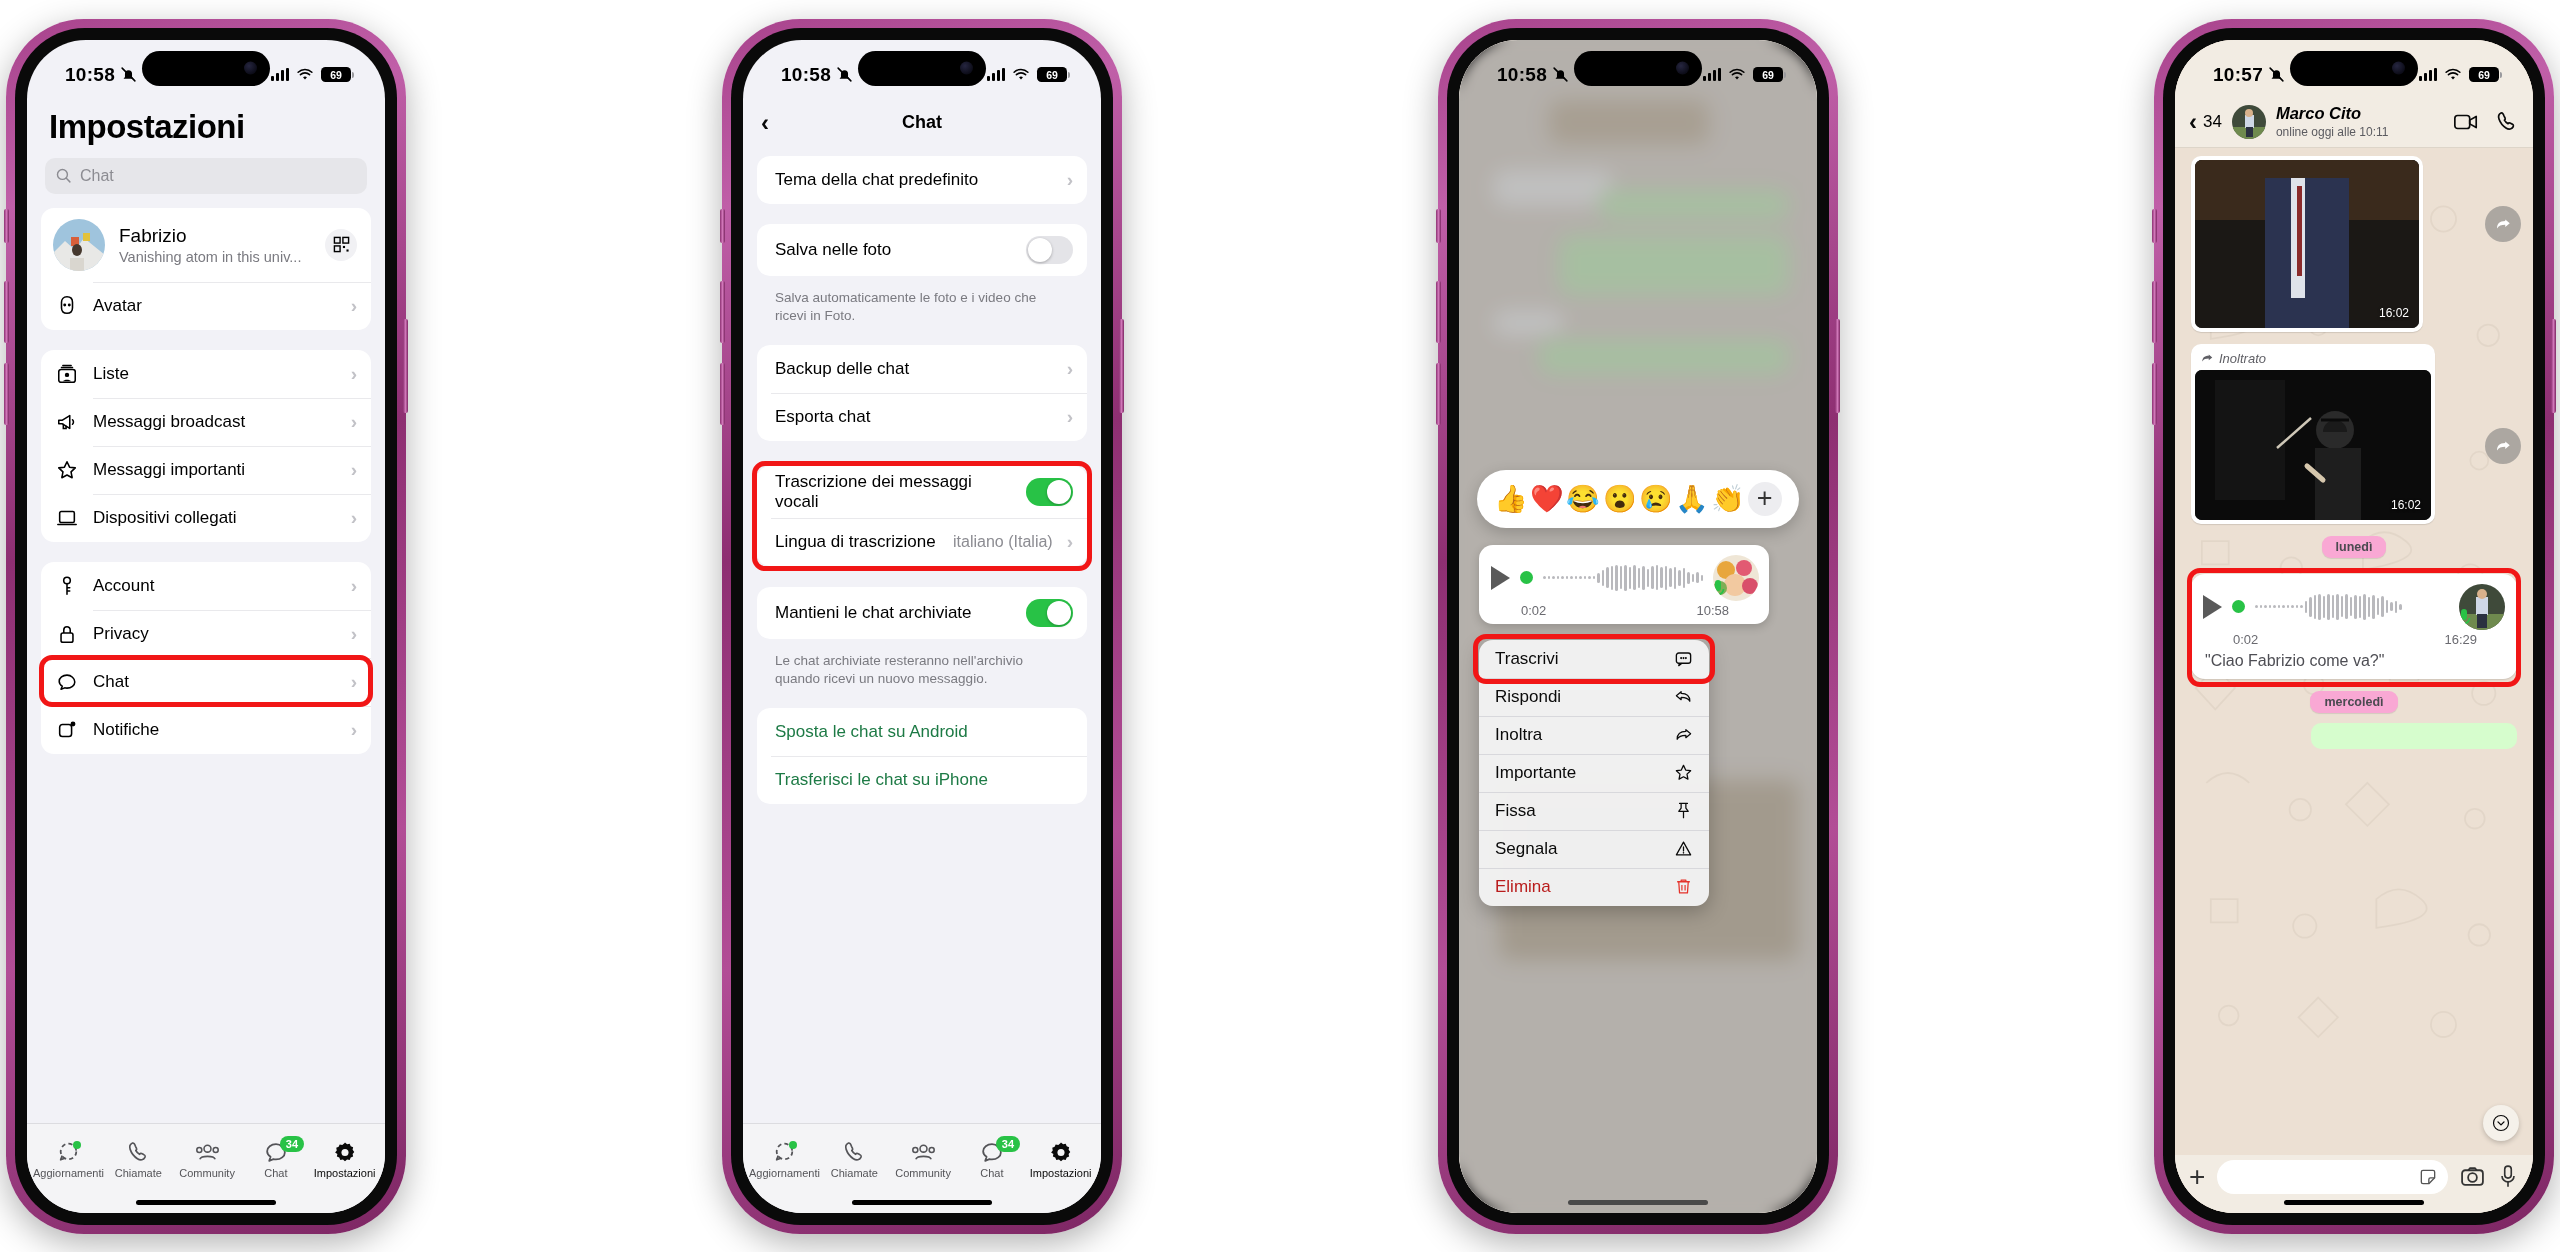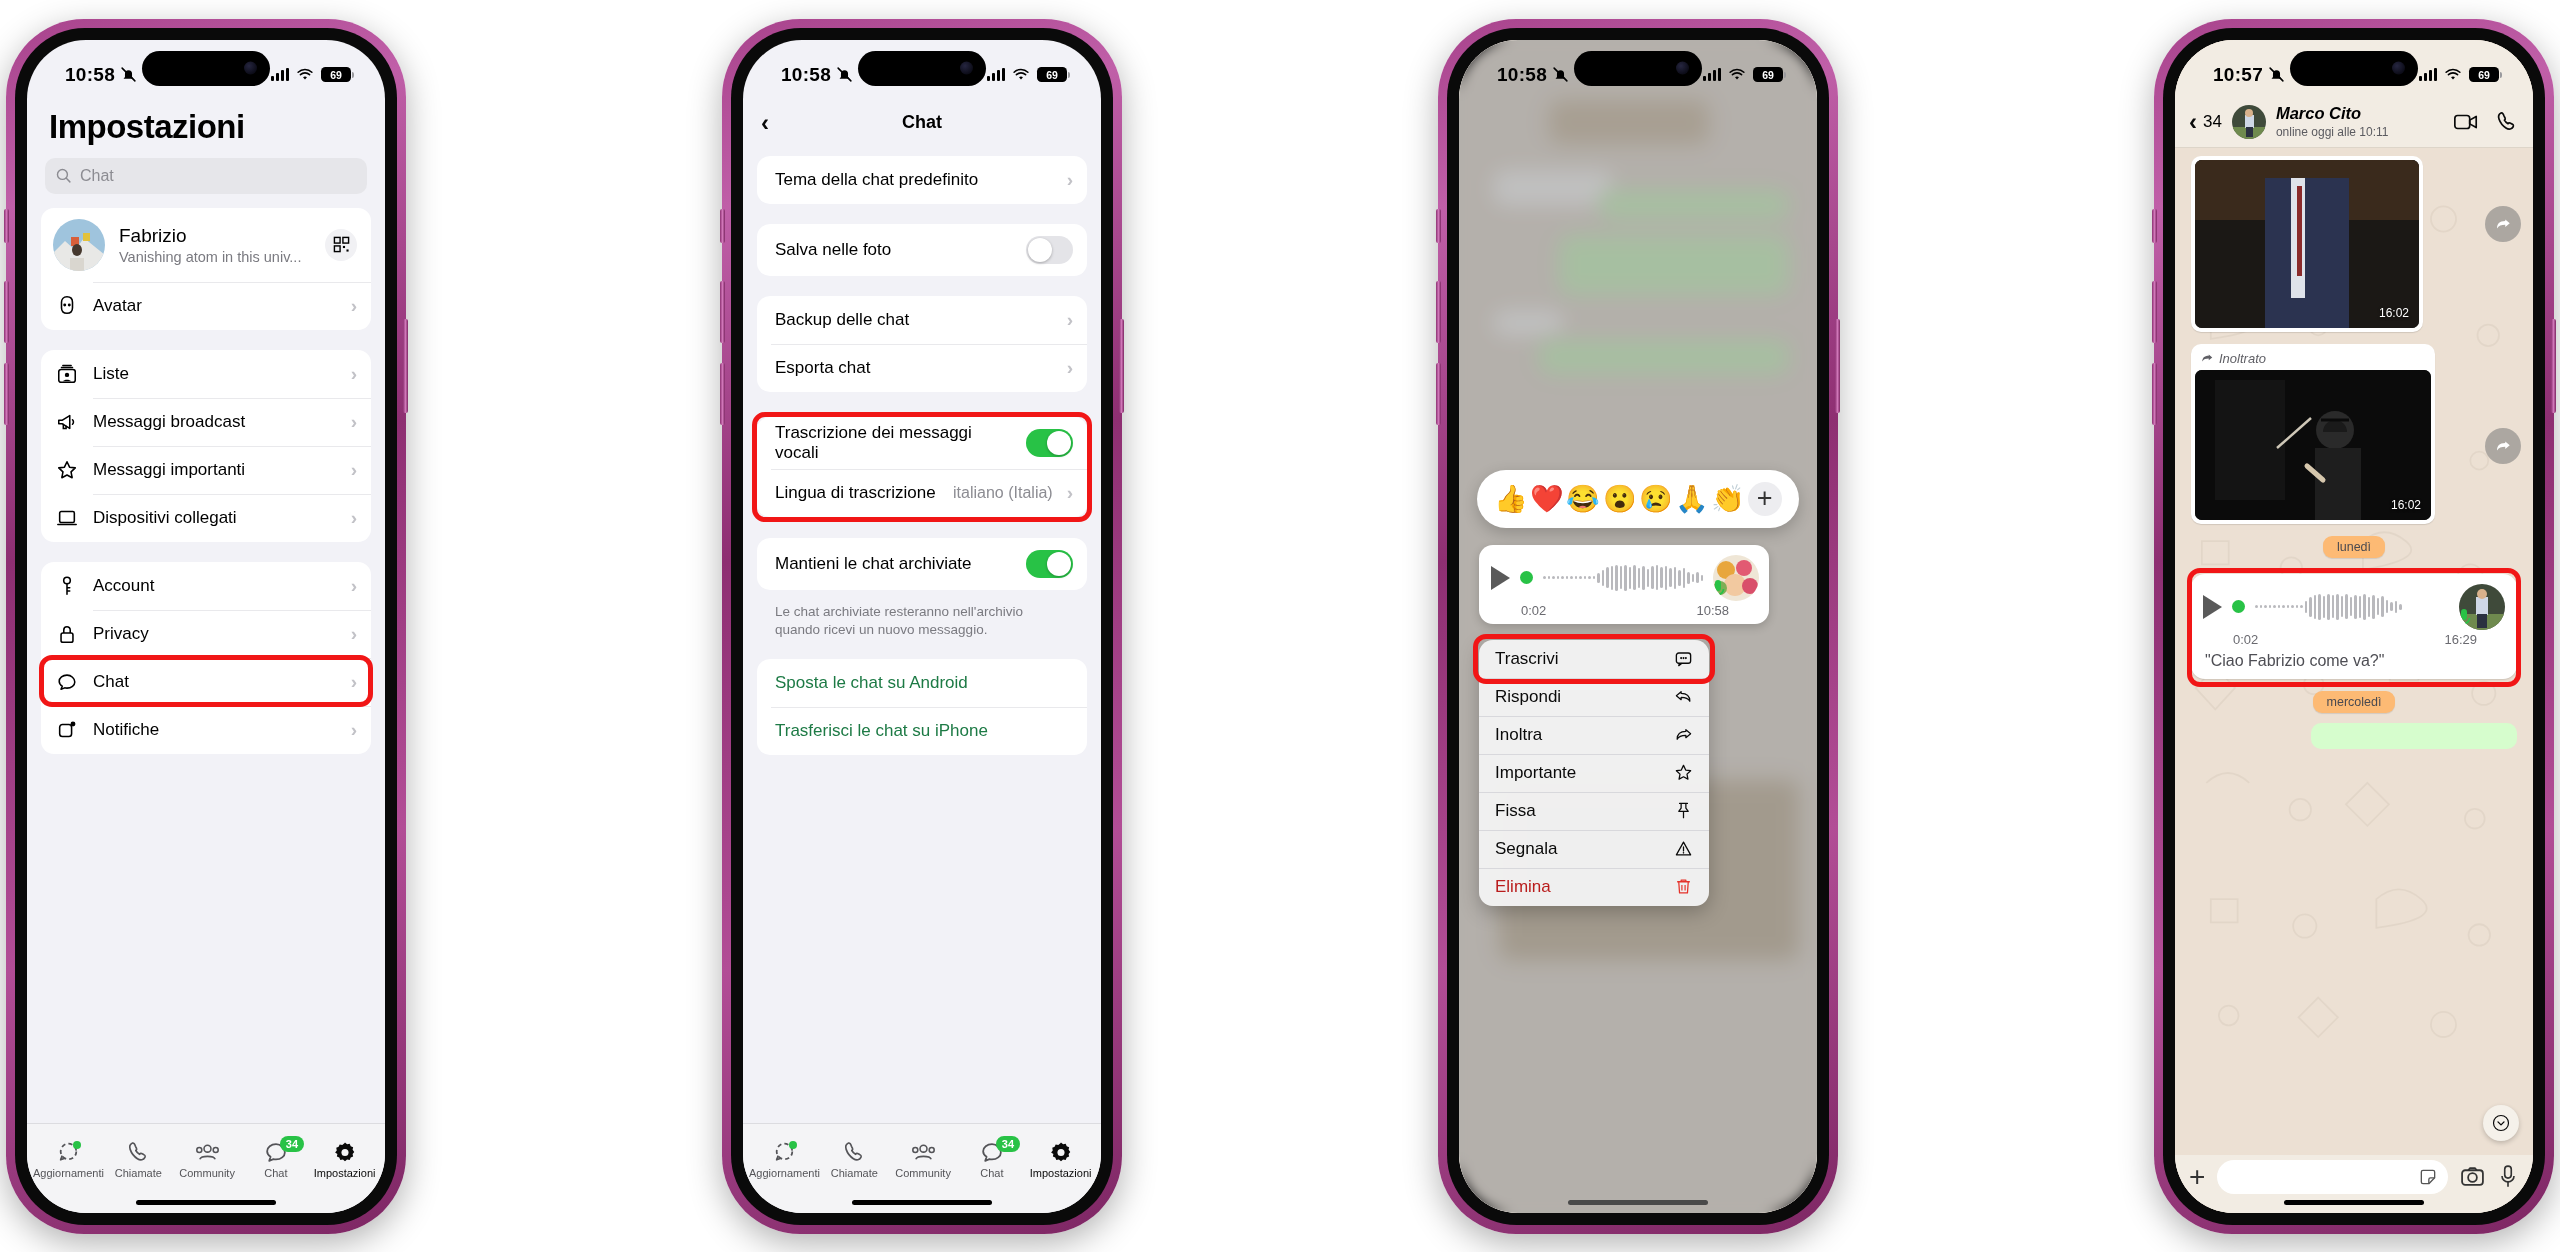--- a/index.html
+++ b/index.html
@@ -182,21 +182,21 @@
   }
   .cn-ava { width:34px;height:34px;border-radius:50%;overflow:hidden;flex:0 0 34px; }
   .cn-name { font-size:16.5px; font-weight:bold; line-height:1.1; }
   .cn-sub { font-size:12px; color:#5b5b60; }
   .msgs { position:relative; z-index:5; padding: 8px 16px 0; height: calc(100% - 50px - 58px); overflow:hidden; }
   .mediabubble { background:#fff; border-radius:10px; padding:4px; margin-bottom:12px; position:relative; box-shadow:0 1px 1px rgba(0,0,0,.12); }
   .mediabubble img, .mediabubble .ph { display:block; border-radius:7px; }
   .mtime { position:absolute; right:14px; bottom:12px; color:#fff; font-size:12px; text-shadow:0 1px 3px rgba(0,0,0,.8); }
   .fwd { font-size:13px; color:#5f5f65; font-style:italic; display:flex; align-items:center; gap:5px; padding:3px 5px 4px; }
   .daypill { display:flex; justify-content:center; margin: 4px 0 10px; }
-  .daypill span { background:#fdba74; border-radius:9px; padding: 4px 14px; font-size:12.5px; font-weight:normal; color:#4a4a50; box-shadow:0 1px 1px rgba(0,0,0,.1); }
+  .daypill span { background:#f9a8d4; border-radius:9px; padding: 4px 14px; font-size:12.5px; font-weight:bold; color:#4a4a50; box-shadow:0 1px 1px rgba(0,0,0,.1); }
   .fwdcircle { position:absolute; width:36px;height:36px;border-radius:50%;background:rgba(120,120,120,.55);display:flex;align-items:center;justify-content:center;color:#fff;font-size:18px;z-index:7; }
   .composer {
     position:absolute; left:0;right:0;bottom:0; height:58px; background:#f2ece3;
     display:flex; align-items:center; gap:12px; padding: 0 14px 14px; z-index:8;
   }
   .cmp-input { flex:1; height:34px; background:#fff; border-radius:18px; display:flex; align-items:center; justify-content:flex-end; padding:0 10px; }
   .scrolldown {
     position:absolute; right:14px; width:36px;height:36px;border-radius:50%;background:#f5f1ea;
     display:flex;align-items:center;justify-content:center; box-shadow:0 2px 5px rgba(0,0,0,.2); z-index:9; font-size:17px;
   }
@@ -489,20 +489,21 @@
               <span class="chev">›</span>
             </div>
           </div>
 
           <div class="group">
             <div class="row noicon" style="padding-left:18px; min-height:52px;">
               <span class="lbl">Salva nelle foto</span>
               <span class="toggle off"></span>
             </div>
           </div>
+          <div class="footnote">Salva automaticamente le foto e i video che ricevi in Foto.</div>
 
           <div class="group">
             <div class="row noicon" style="padding-left:18px;">
               <span class="lbl">Backup delle chat</span>
               <span class="chev">›</span>
             </div>
             <div class="row noicon" style="padding-left:18px;">
               <span class="lbl">Esporta chat</span>
               <span class="chev">›</span>
             </div>

